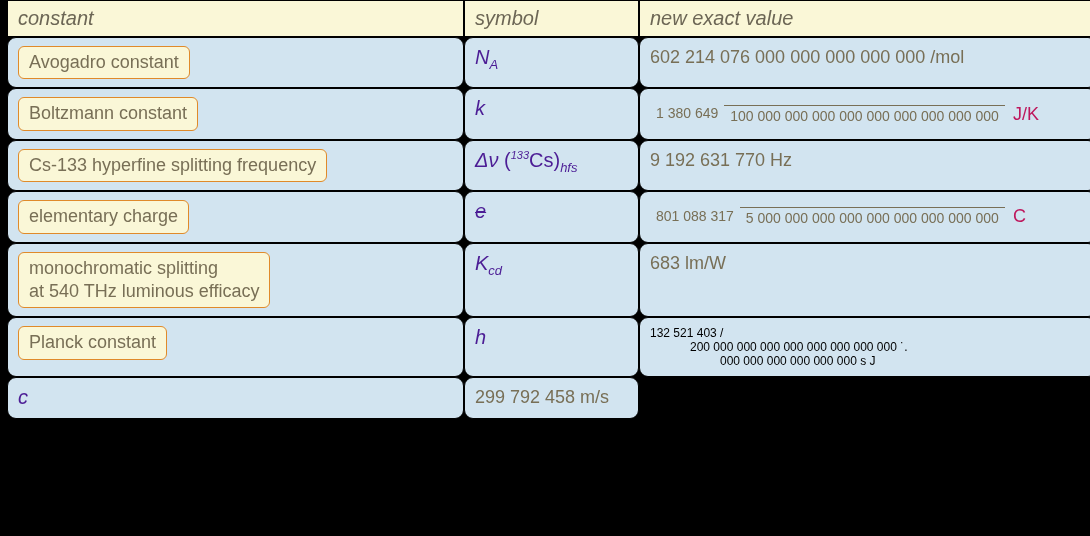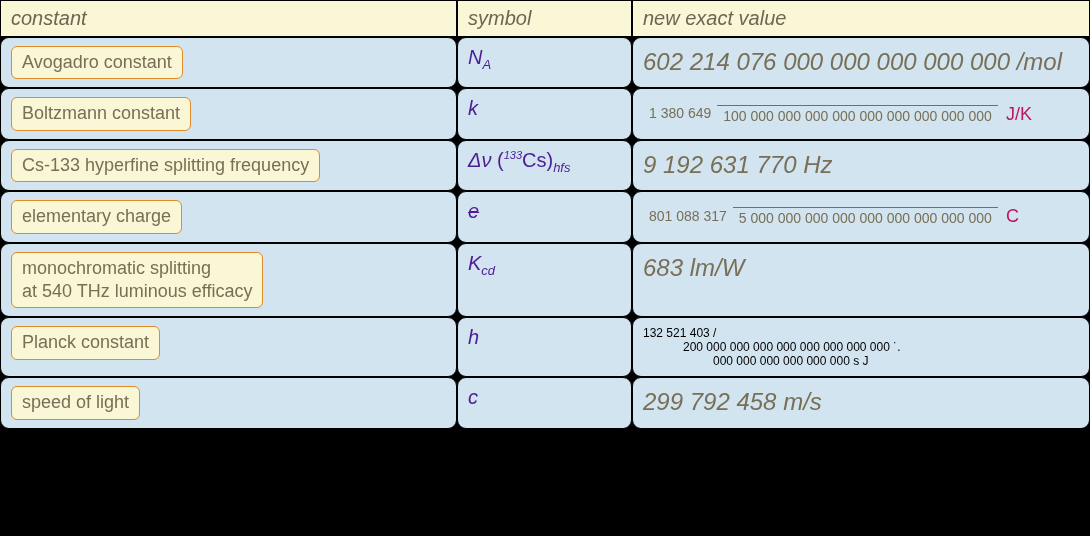--- a/index.html
+++ b/index.html
@@ -5,20 +5,21 @@
   body {
     margin: 0;
     padding: 0;
     font-family: Arial, Helvetica, sans-serif;
     background: #000;
   }
   .table {
     display: grid;
     grid-template-columns: 457px 175px 458px;
     width: 862px;
+    padding-left: 7px;
   }
   .cell {
     border: 1px solid #000;
     box-sizing: border-box;
     padding: 8px 10px;
     display: flex;
     align-items: flex-start;
   }
   .header {
     background: #faf7d7;
@@ -51,23 +52,22 @@
     font-size: 13px;
   }
   .symbol sup {
     font-size: 11px;
   }
   .symbol .paren {
     font-style: normal;
   }
   .value {
     color: #786f56;
-    font-size: 24px;
+    font-size: 18px;
     line-height: 1.3;
-    font-style: italic;
   }
   .frac {
     display: inline-flex;
     align-items: center;
     vertical-align: middle;
     font-size: 14px;
     color: #786f56;
     margin-right: 8px;
   }
   .frac .fnum {
@@ -178,22 +178,19 @@
   </div>
   <div class="cell row-bg">
     <div class="planck-val">
       <div>132 521 403 /</div>
       <div class="line2">200 000 000 000 000 000 000 000 000 ˙.</div>
       <div class="line3">000 000 000 000 000 000 s J</div>
     </div>
   </div>
 
   <div class="cell row-bg">
-    <span class="pill">speed of light</span>
-  </div>
-  <div class="cell row-bg">
     <span class="symbol">c</span>
   </div>
   <div class="cell row-bg">
     <span class="value">299 792 458 m/s</span>
   </div>
 
 </div>
 
 </body></html>

